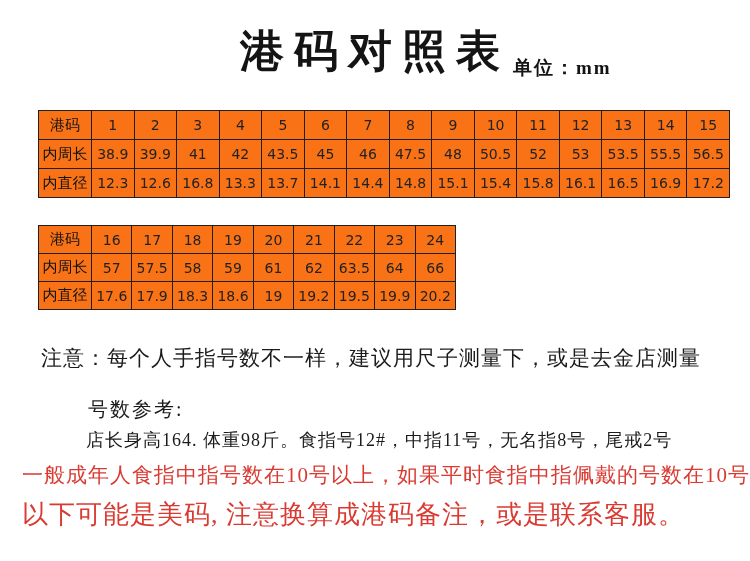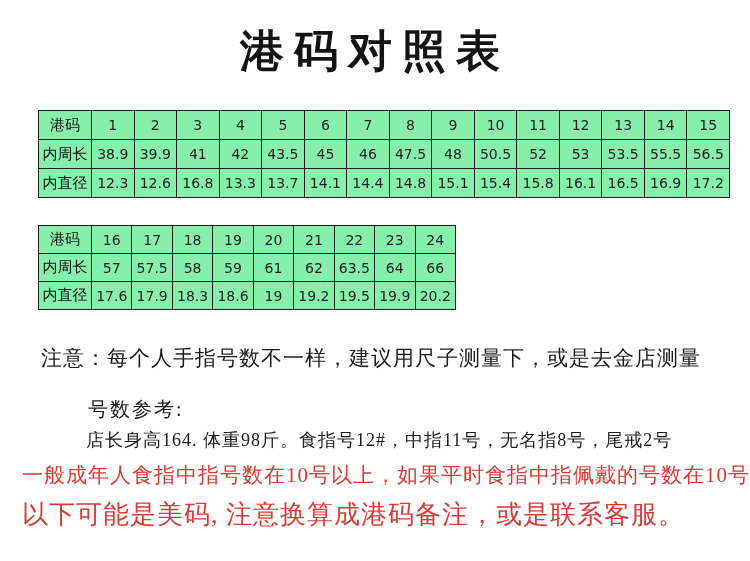--- a/index.html
+++ b/index.html
@@ -40,21 +40,21 @@
     letter-spacing: 2px;
     color: #141414;
     font-weight: 600;
   }
 
   
   table.size-table {
     position: absolute;
     border-collapse: collapse;
     table-layout: fixed;
-    background: #86efac;
+    background: #f97316;
     font-family: "DejaVu Sans", sans-serif;
     font-size: 14px;
     color: #222222;
   }
   table.size-table td {
     border: 1.5px solid #1f1f1f;
     text-align: center;
     vertical-align: middle;
     padding: 0;
     overflow: hidden;
@@ -116,20 +116,21 @@
   }
 </style>
 </head>
 <body>
 
 <div class="page">
 
   <div class="title-wrap">
     <span class="page-title">港码对照表</span>
   </div>
+  <span class="unit-label">单位：mm</span>
 
   <table class="size-table t1">
     <tbody>
         <tr>
       <td class="rowhead">港码</td>
       <td>1</td>
       <td>2</td>
       <td>3</td>
       <td>4</td>
       <td>5</td>

